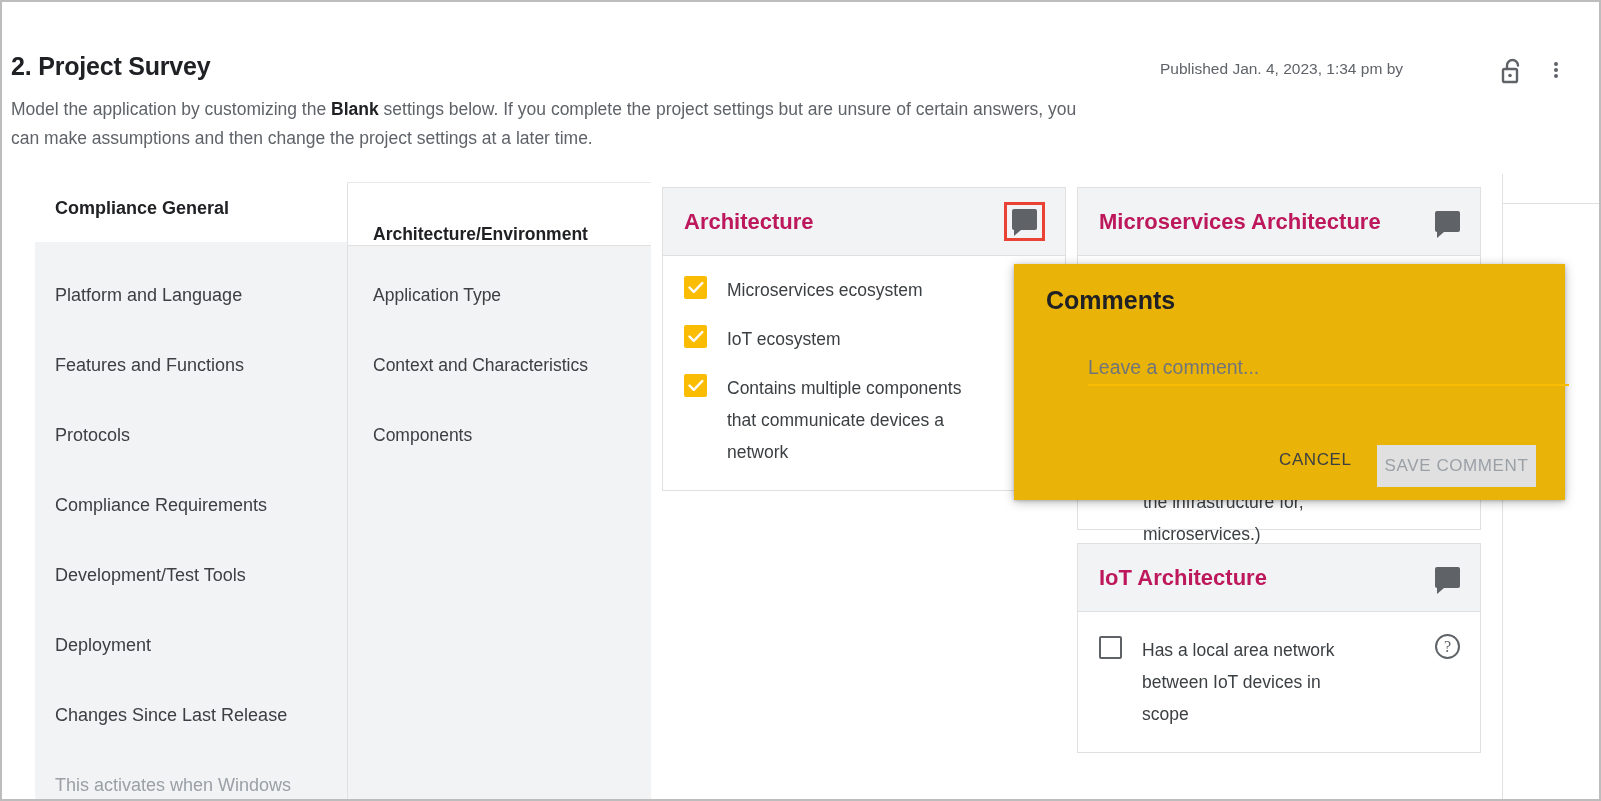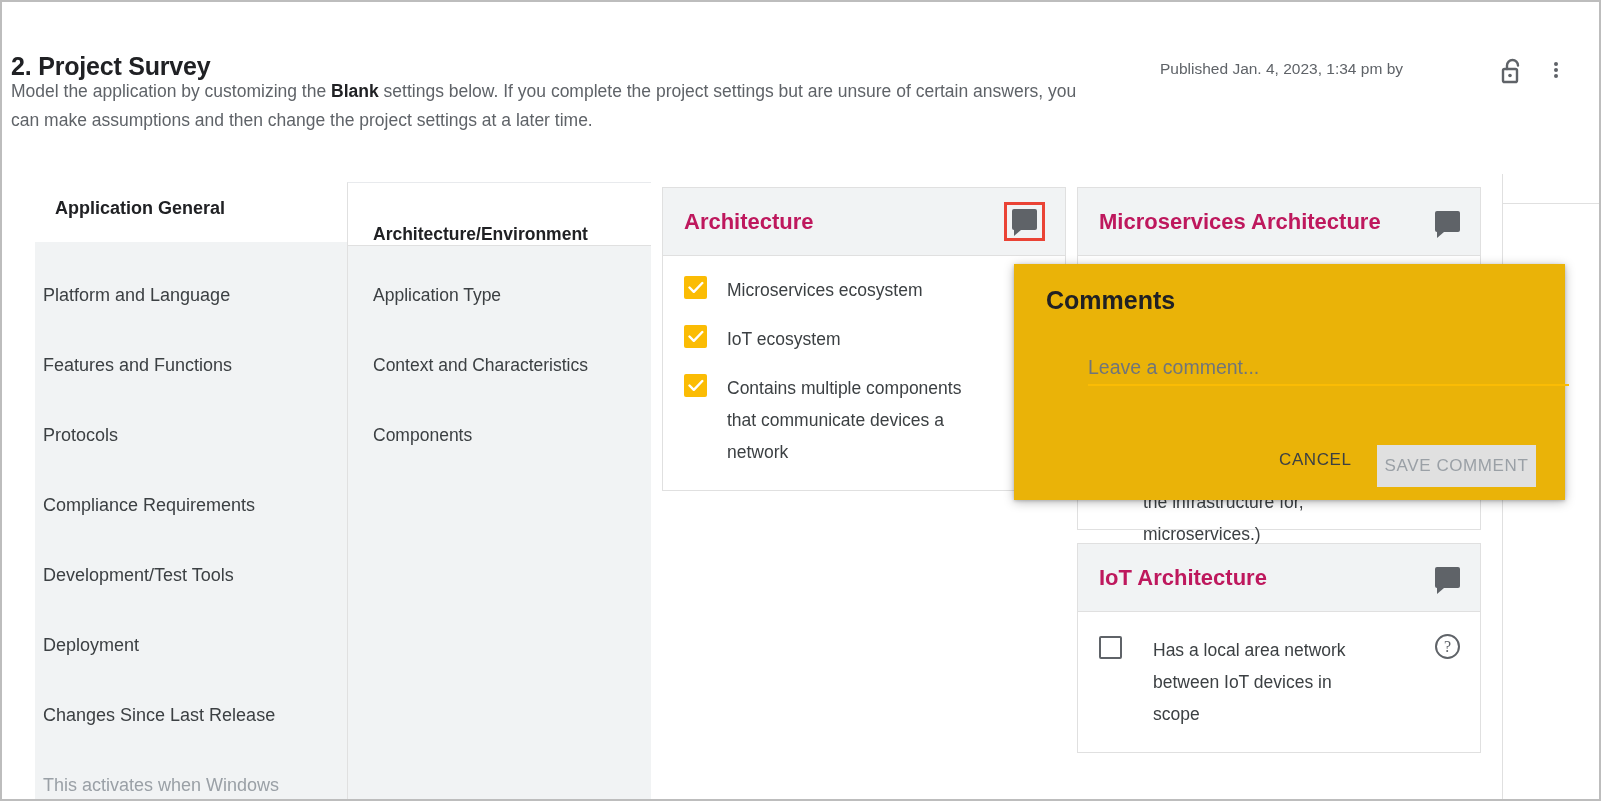--- a/index.html
+++ b/index.html
@@ -38,21 +38,21 @@
     position: absolute;
     left: 9px; top: 18px;
     font-size: 25px;
     font-weight: bold;
     color: #202124;
     letter-spacing: -0.2px;
   }
 
   #page-description {
     position: absolute;
-    left: 9px; top: 43px;
+    left: 9px; top: 61px;
     width: 1075px;
     font-size: 17.5px;
     line-height: 29px;
     color: #5f6368;
   }
   #page-description b { color: #202124; font-weight: bold; }
 
   #published-info {
     position: absolute;
     right: 196px; top: 26px;
@@ -114,21 +114,21 @@
     left: 33px; top: 68px;
     width: 312px;
     height: 561px;
     background: #f1f3f4;
     padding-top: 18px;
   }
   .sidebar-item {
     height: 70px;
     display: flex;
     align-items: center;
-    padding-left: 8px;
+    padding-left: 20px;
     font-size: 18px;
     color: #3c4043;
   }
   .sidebar-item.muted { color: #9aa0a6; }
 
   
   #col-sections {
     position: absolute;
     left: 345px; top: 8px;
     width: 304px;
@@ -253,21 +253,21 @@
     position: absolute;
     left: 1075px; top: 13px;
     width: 404px;
   }
   #card-iot { margin-top: 13px; }
   .iot-row {
     display: flex;
     align-items: flex-start;
     justify-content: space-between;
   }
-  .iot-row-left { display: flex; align-items: flex-start; gap: 11px; }
+  .iot-row-left { display: flex; align-items: flex-start; }
 
   
   #comments-dialog {
     position: absolute;
     left: 1012px; top: 262px;
     width: 551px;
     height: 236px;
     background: #eab308;
     box-shadow: 0 2px 10px rgba(0,0,0,0.28), 0 1px 3px rgba(0,0,0,0.18);
     z-index: 50;
@@ -352,21 +352,21 @@
         <div class="kebab-dot"></div>
         <div class="kebab-dot"></div>
       </div>
     </div>
   </div>
 
   <div id="content-panel">
 
     <div id="col-sidebar">
       <div id="sidebar-active">
-        <span>Application General</span>
+        <span>Compliance General</span>
       </div>
       <div id="sidebar-list">
         <div class="sidebar-item">
           <span>Platform and Language</span>
         </div>
         <div class="sidebar-item">
           <span>Features and Functions</span>
         </div>
         <div class="sidebar-item">
           <span>Protocols</span>

